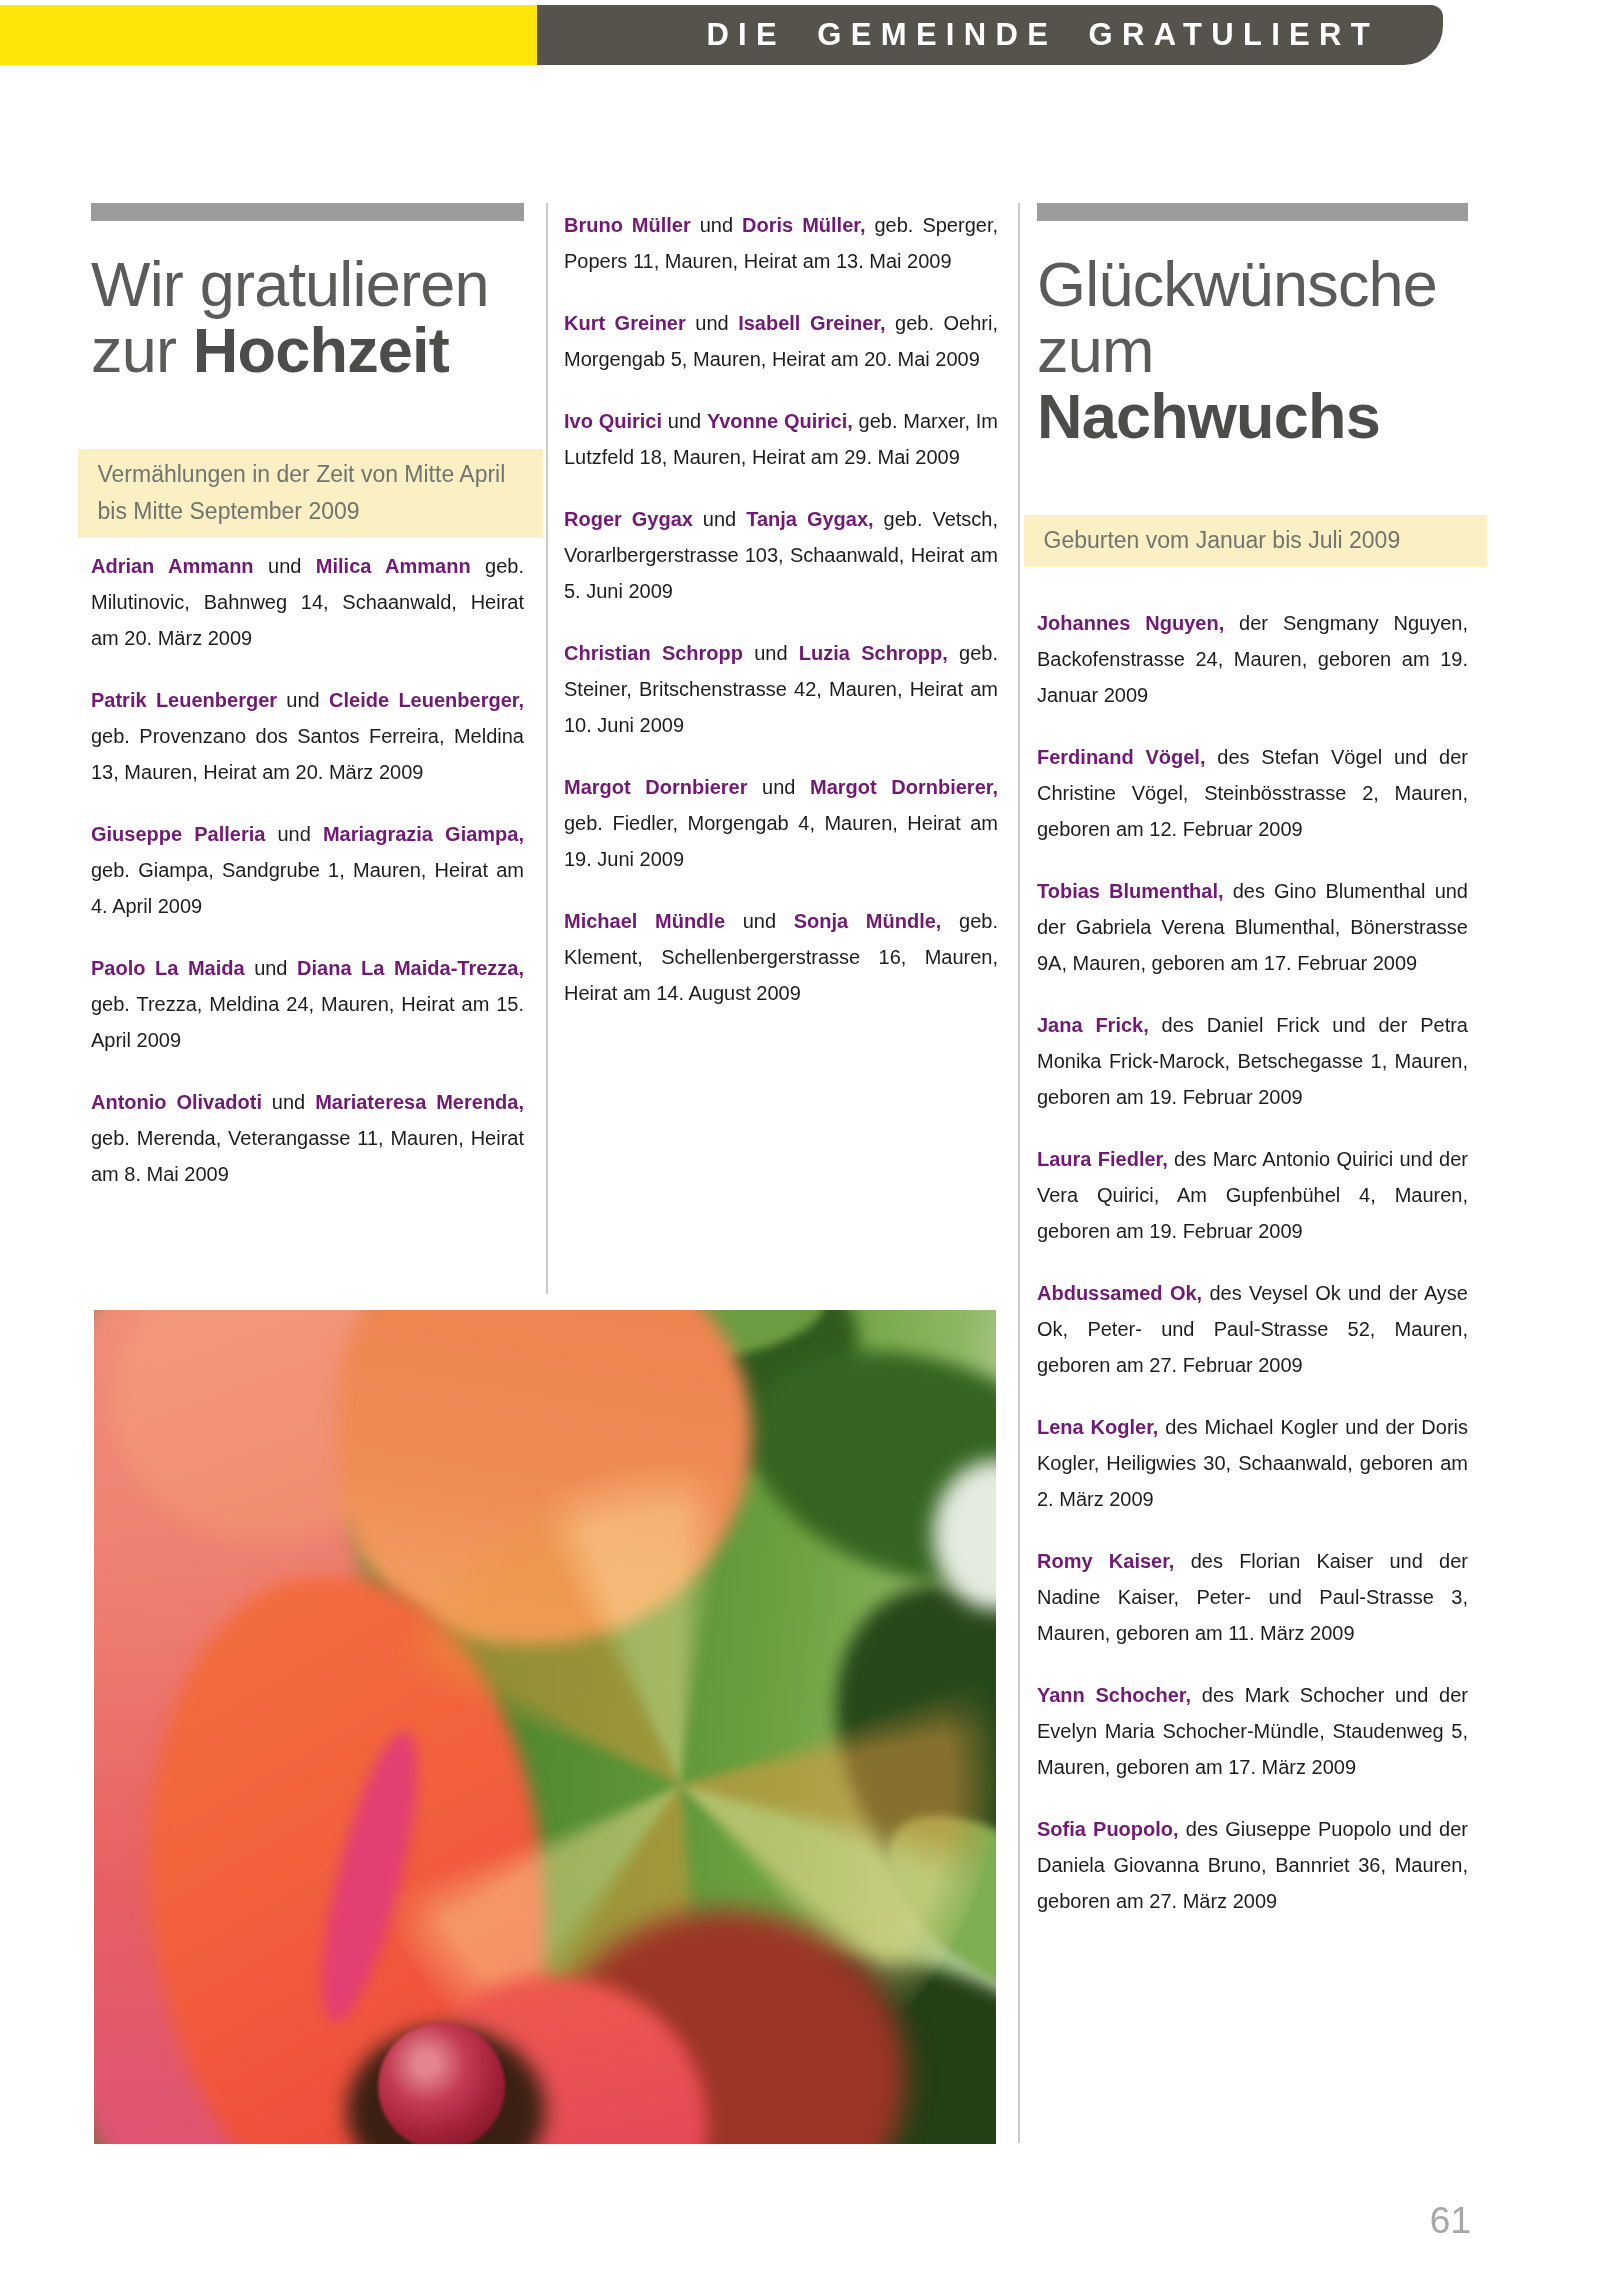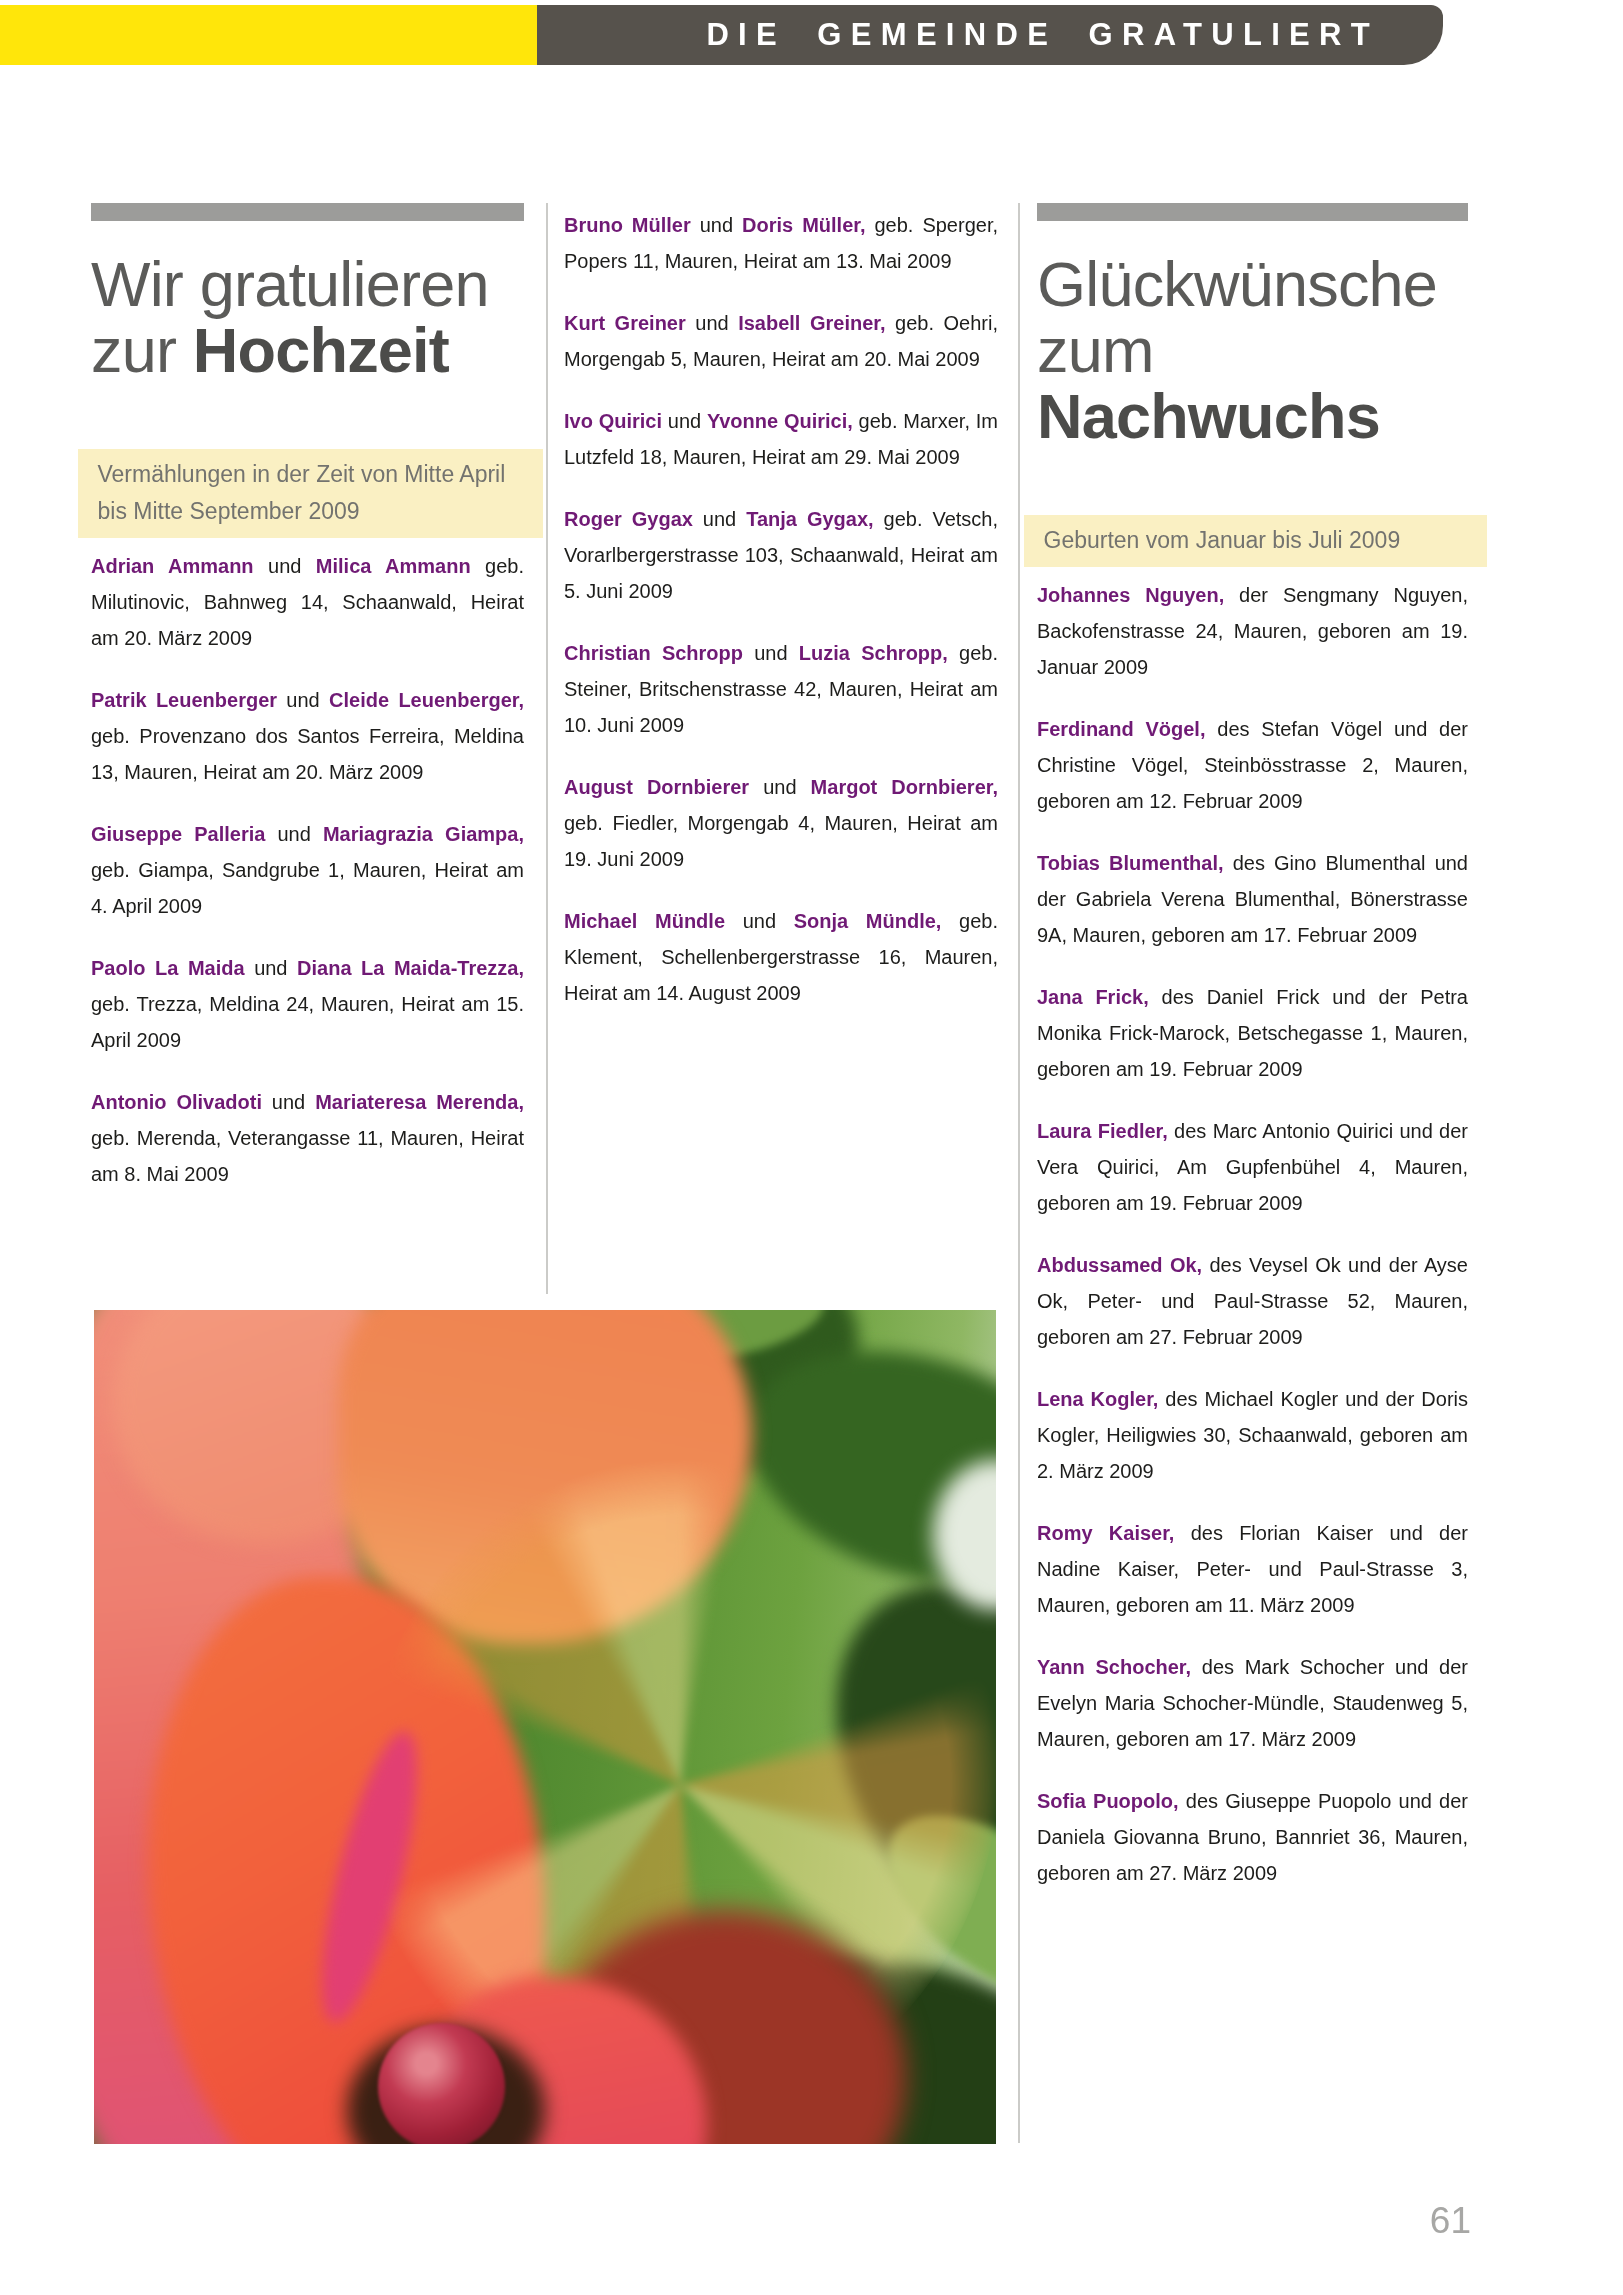--- a/index.html
+++ b/index.html
@@ -28,21 +28,21 @@
 
   .sec-title{margin:30px 0 0 0;font-size:63px;line-height:66px;font-weight:400;
              color:#5b5b59;letter-spacing:-0.8px;white-space:nowrap;}
   .sec-title b{font-weight:700;color:#4c4c4a;letter-spacing:-0.8px;}
 
   .highlight-box{background:#faf0c3;color:#73736f;font-size:23px;line-height:37px;
                  padding:6.8px 20px 8.5px 20px;margin:66px -18.6px 0 -13.5px;}
 
   .entries{margin-top:10px;}
   .col2 .entries{margin-top:0;padding-top:4.2px;}
-  .col3 .entries{margin-top:10px;}
+  .col3 .entries{margin-top:38px;}
   p.entry{font-size:20px;line-height:36px;margin:0 0 26px 0;text-align:justify;
           color:#1d1d1b;-webkit-hyphens:manual;hyphens:manual;}
   p.entry b{font-weight:700;color:#701a75;}
 
   
   .pagenum{position:absolute;left:1422px;top:2200px;width:49px;text-align:right;
            font-size:37px;color:#a7a7a5;}
 
   
   .photo{position:absolute;left:94px;top:1310px;width:902px;height:834px;overflow:hidden;
@@ -118,21 +118,21 @@
       </div>
   </div>
 
   <div class="col col2">
     <div class="entries">
         <p class="entry"><b>Bruno Müller</b> und <b>Doris Müller,</b> geb. Sperger, Popers 11, Mauren, Heirat am 13. Mai 2009</p>
         <p class="entry"><b>Kurt Greiner</b> und <b>Isabell Greiner,</b> geb. Oehri, Morgengab 5, Mauren, Heirat am 20. Mai 2009</p>
         <p class="entry"><b>Ivo Quirici</b> und <b>Yvonne Quirici,</b> geb. Marxer, Im Lutzfeld 18, Mauren, Heirat am 29. Mai 2009</p>
         <p class="entry"><b>Roger Gygax</b> und <b>Tanja Gygax,</b> geb. Vetsch, Vorarlbergerstrasse 103, Schaanwald, Heirat am 5. Juni 2009</p>
         <p class="entry"><b>Christian Schropp</b> und <b>Luzia Schropp,</b> geb. Steiner, Britschenstrasse 42, Mau­ren, Heirat am 10. Juni 2009</p>
-        <p class="entry"><b>August Dornbierer</b> und <b>Margot Dornbie­rer,</b> geb. Fiedler, Morgengab 4, Mau­ren, Heirat am 19. Juni 2009</p>
+        <p class="entry"><b>Margot Dornbierer</b> und <b>Margot Dornbie­rer,</b> geb. Fiedler, Morgengab 4, Mau­ren, Heirat am 19. Juni 2009</p>
         <p class="entry"><b>Michael Mündle</b> und <b>Sonja Mündle,</b> geb. Klement, Schellenbergerstrasse 16, Mauren, Heirat am 14. August 2009</p>
       </div>
   </div>
 
   <div class="col col3">
     <div class="kicker-bar"></div>
     <h1 class="sec-title"><span>Glückwünsche</span><br>
       <span>zum</span><br>
       <b>Nachwuchs</b>
     </h1>

